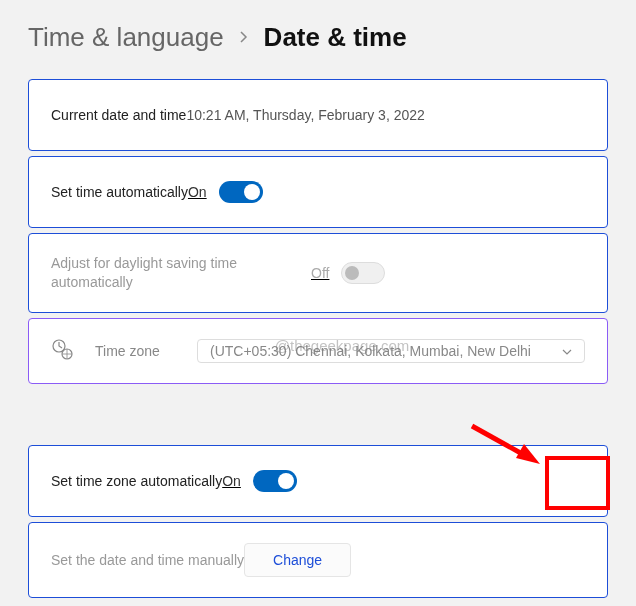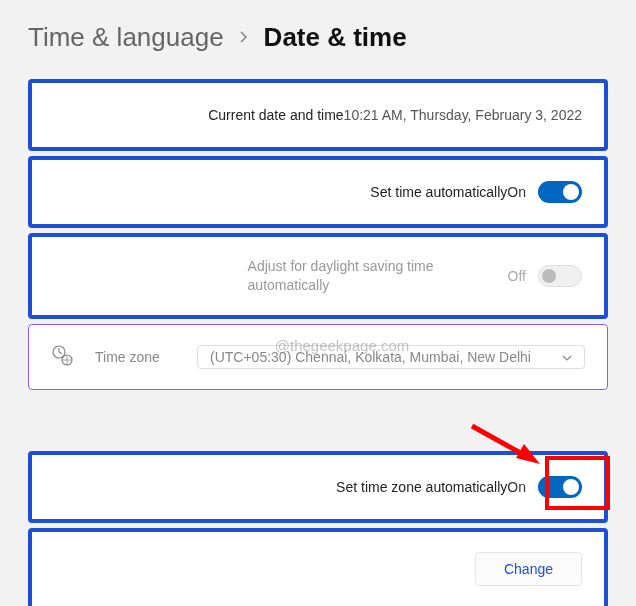--- a/index.html
+++ b/index.html
@@ -29,25 +29,25 @@
       font-size: 18px;
     }
     .breadcrumb-current {
       color: #111;
       font-weight: 600;
     }
     .card {
       background: #fff;
       margin: 0 28px 5px 28px;
       border-radius: 4px;
-      border: 4px solid #1d4ed8;
+      border: 1px solid #1d4ed8;
       padding: 20px 22px;
       display: flex;
       align-items: center;
-      justify-content: flex-end;
+      justify-content: flex-start;
       min-height: 72px;
       position: relative;
     }
     .card-label {
       font-size: 14px;
       color: #222;
     }
     .card-label.disabled {
       color: #999;
     }
@@ -56,20 +56,21 @@
       line-height: 1.35;
     }
     .card-value {
       font-size: 14px;
       color: #555;
     }
     .toggle-wrap {
       display: flex;
       align-items: center;
       gap: 12px;
+      text-decoration: underline;
     }
     .toggle-state {
       font-size: 14px;
       color: #333;
     }
     .toggle-state.disabled {
       color: #aaa;
     }
     .toggle {
       width: 44px;
@@ -250,20 +251,21 @@
 
 <div class="card" style="position:relative;">
   <span class="card-label">Set time zone automatically</span>
   <div class="toggle-wrap">
     <span class="toggle-state">On</span>
     <div class="toggle on"></div>
   </div>
 </div>
 
 <div class="card" style="margin-bottom:0;">
+  <span class="card-label disabled">Set the date and time manually</span>
   <button class="change-btn">Change</button>
 </div>
 
 <div class="highlight-box" style="left:545px; top:456px; width:65px; height:54px;"></div>
 
 <div class="arrow" style="left:468px; top:420px;">
   <svg width="80" height="50" viewBox="0 0 80 50">
     <line x1="4" y1="6" x2="58" y2="36" stroke="#ff0000" stroke-width="5"></line>
     <polygon points="72,44 48,38 56,24" fill="#ff0000"></polygon>
   </svg>

